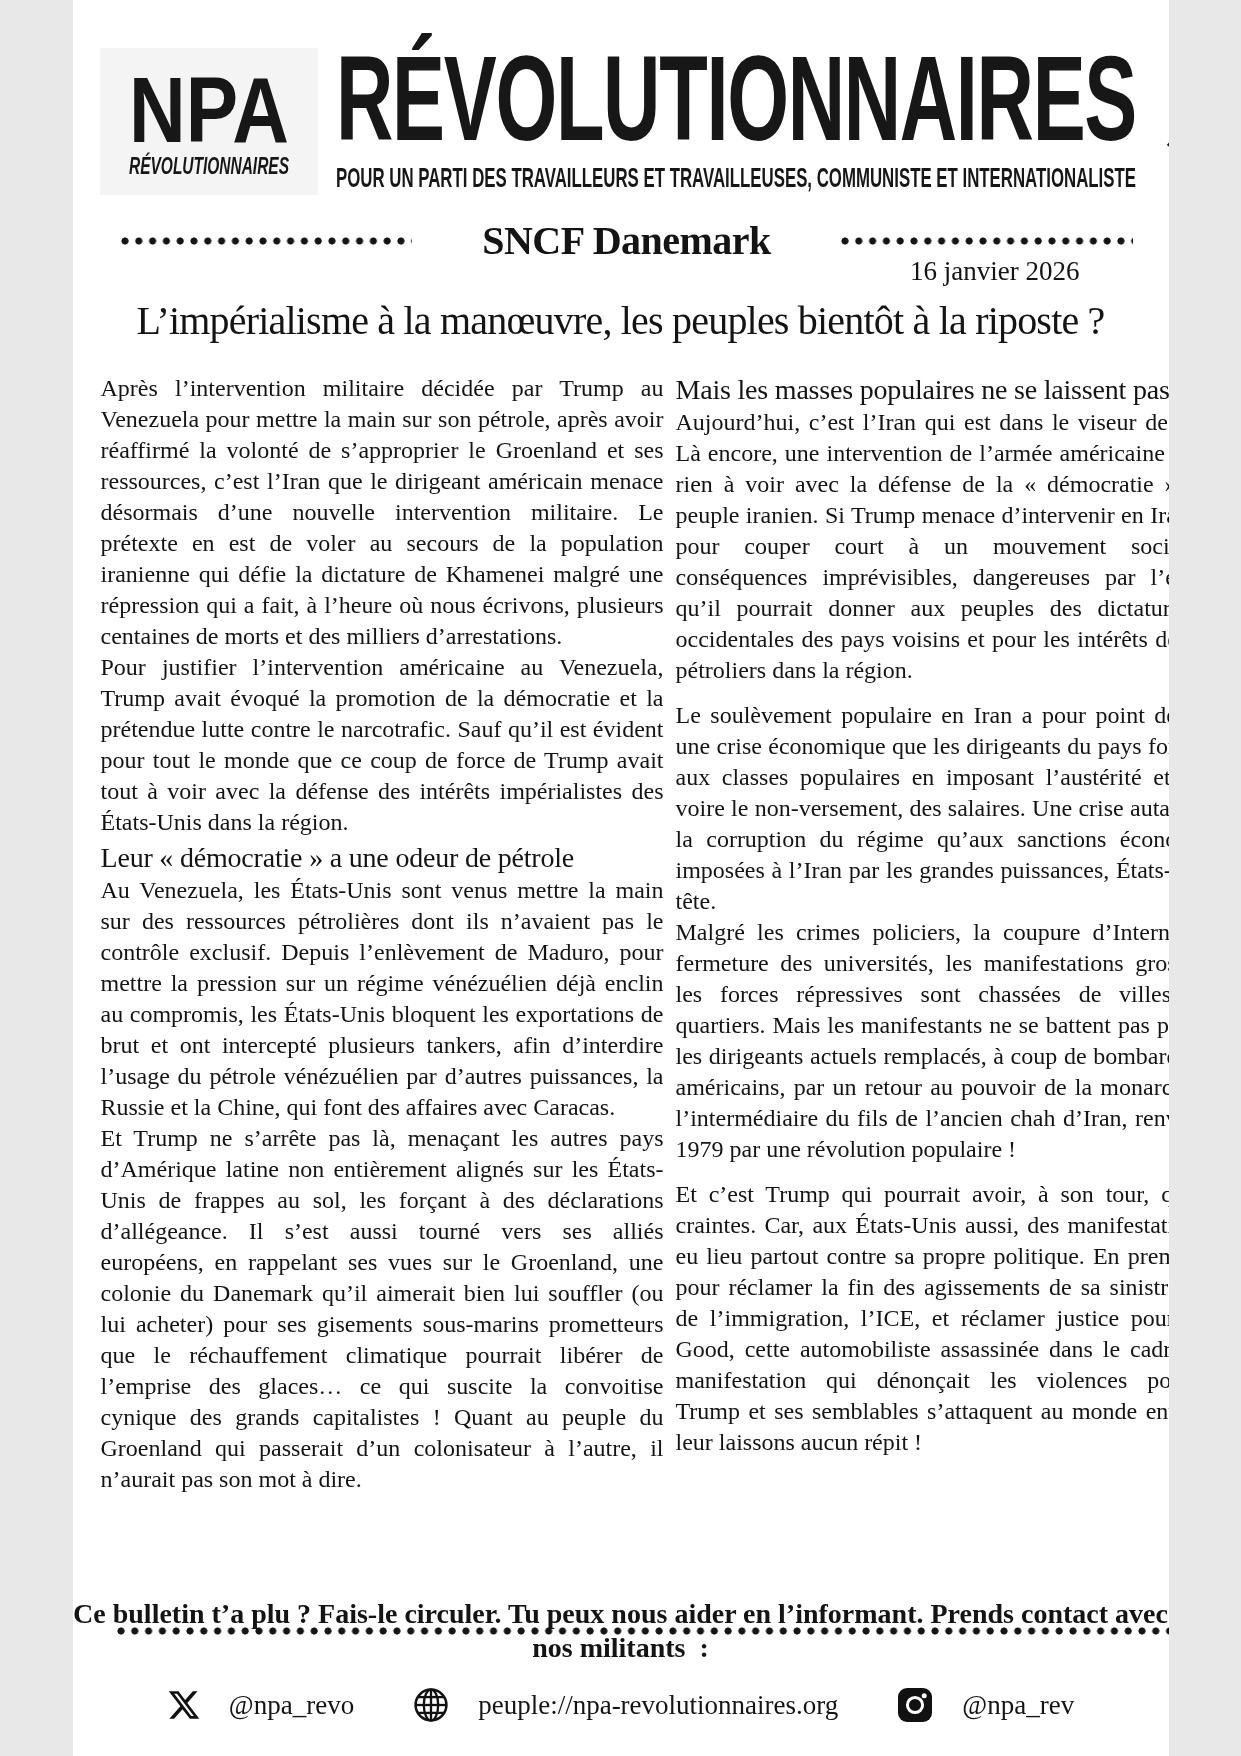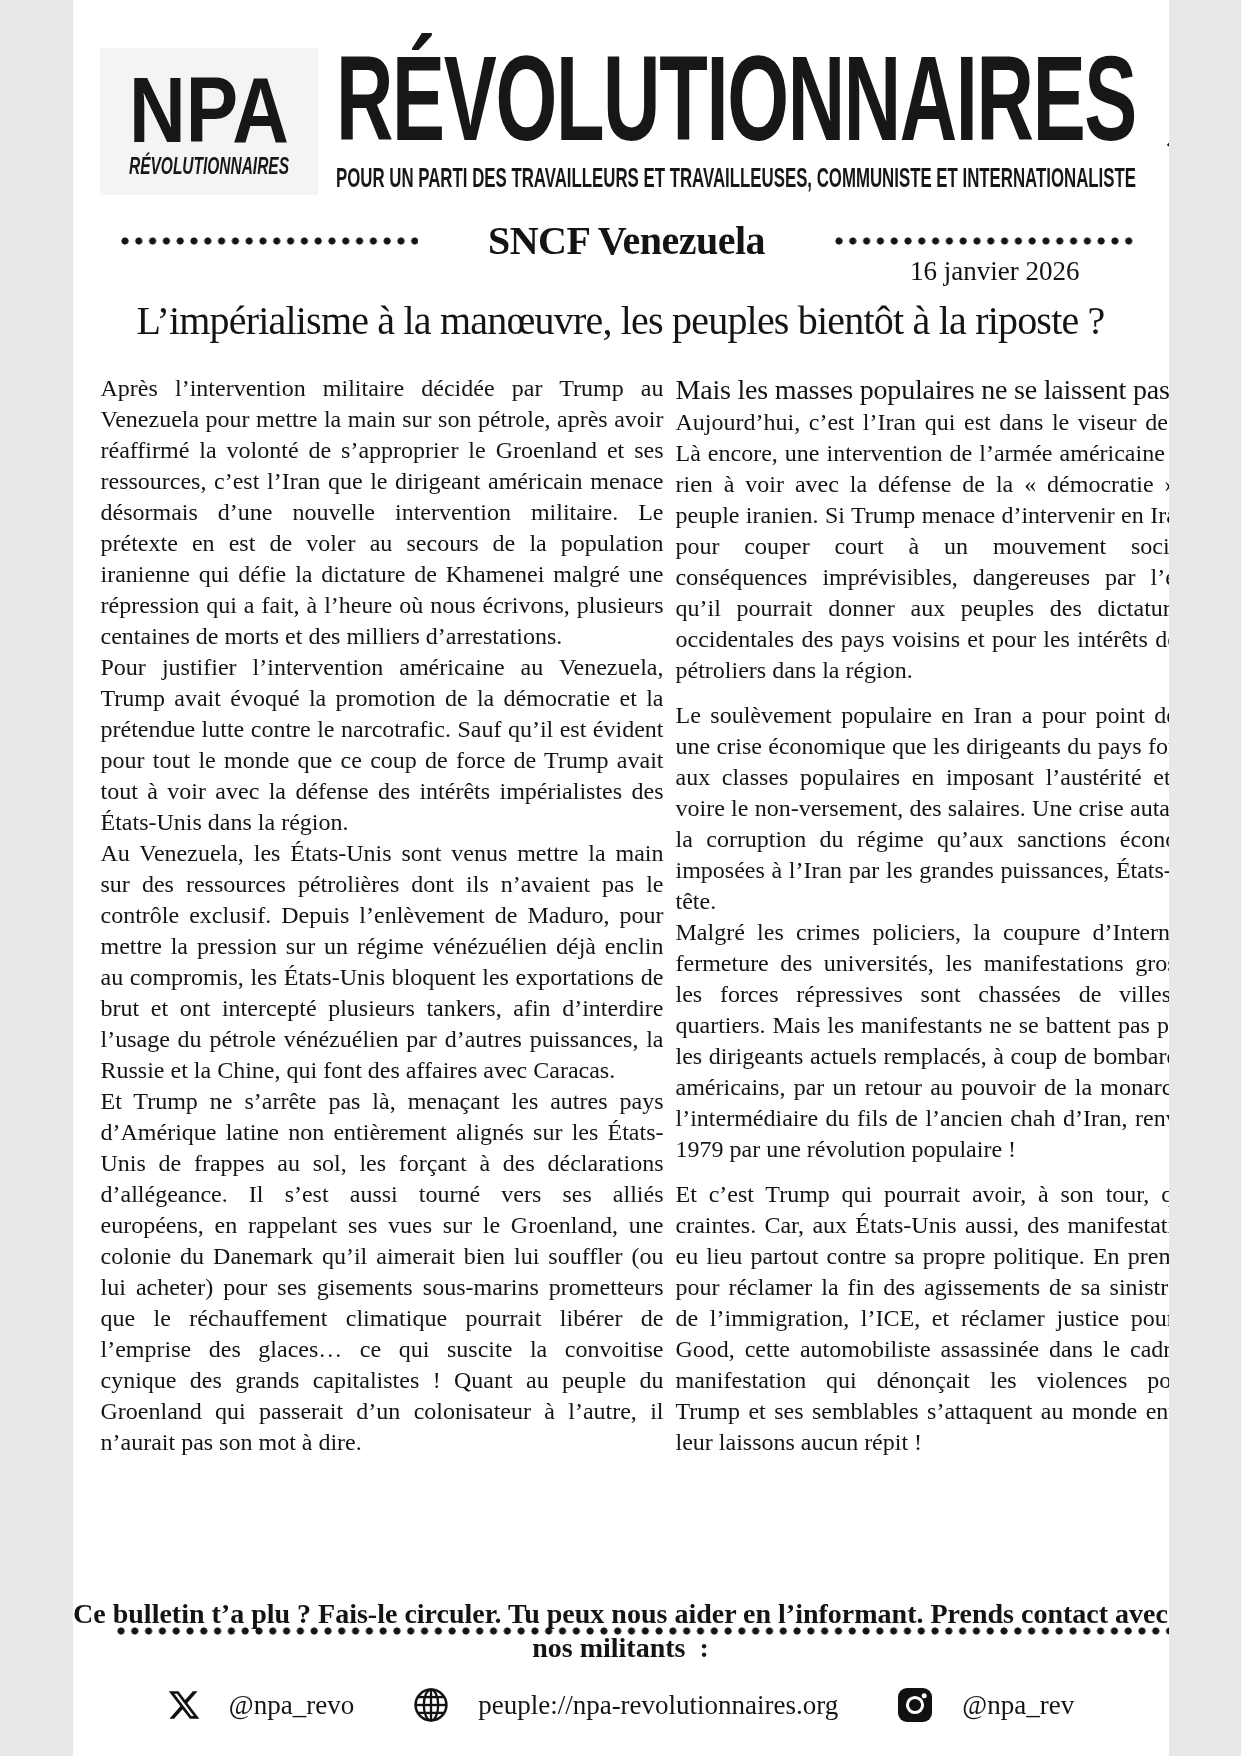--- a/index.html
+++ b/index.html
@@ -90,31 +90,32 @@
   </svg>
 
   <svg class="tagline-svg" width="810" height="42">
     <text x="0" y="31" font-weight="bold" font-size="28" textLength="800" lengthAdjust="spacingAndGlyphs">POUR UN PARTI DES TRAVAILLEURS ET TRAVAILLEUSES, COMMUNISTE ET INTERNATIONALISTE</text>
   </svg>
 
   <div class="emblem">☭</div>
 
   <div class="edition-row">
     <div class="dots"></div>
-    <div class="edition-label">SNCF Venezuela</div>
+    <div class="edition-label">SNCF Danemark</div>
     <div class="dots"></div>
   </div>
   <div class="issue-date">16 janvier 2026</div>
 
   <h1 class="headline">L’impérialisme à la manœuvre, les peuples bientôt à la riposte&nbsp;?</h1>
 
   <main class="columns">
     <section class="col">
       <p class="body-p">Après l’intervention militaire décidée par Trump au Venezuela pour mettre la main sur son pétrole, après avoir réaffirmé la volonté de s’approprier le Groenland et ses ressources, c’est l’Iran que le dirigeant américain menace désormais d’une nouvelle intervention militaire. Le prétexte en est de voler au secours de la population iranienne qui défie la dictature de Khamenei malgré une répression qui a fait, à l’heure où nous écrivons, plusieurs centaines de morts et des milliers d’arrestations.</p>
       <p class="body-p">Pour justifier l’intervention américaine au Venezuela, Trump avait évoqué la promotion de la démocratie et la prétendue lutte contre le narcotrafic. Sauf qu’il est évident pour tout le monde que ce coup de force de Trump avait tout à voir avec la défense des intérêts impérialistes des États-Unis dans la région.</p>
+      <h2 class="col-heading">Leur «&nbsp;démocratie&nbsp;» a une odeur de pétrole</h2>
       <p class="body-p">Au Venezuela, les États-Unis sont venus mettre la main sur des ressources pétrolières dont ils n’avaient pas le contrôle exclusif. Depuis l’enlèvement de Maduro, pour mettre la pression sur un régime vénézuélien déjà enclin au compromis, les États-Unis bloquent les exportations de brut et ont intercepté plusieurs tankers, afin d’interdire l’usage du pétrole vénézuélien par d’autres puissances, la Russie et la Chine, qui font des affaires avec Caracas.</p>
       <p class="body-p">Et Trump ne s’arrête pas là, menaçant les autres pays d’Amérique latine non entièrement alignés sur les États-Unis de frappes au sol, les forçant à des déclarations d’allégeance. Il s’est aussi tourné vers ses alliés européens, en rappelant ses vues sur le Groenland, une colonie du Danemark qu’il aimerait bien lui souffler (ou lui acheter) pour ses gisements sous-marins prometteurs que le réchauffement climatique pourrait libérer de l’emprise des glaces… ce qui suscite la convoitise cynique des grands capitalistes&nbsp;! Quant au peuple du Groenland qui passerait d’un colonisateur à l’autre, il n’aurait pas son mot à dire.</p>
     </section>
     <section class="col col-right">
       <h2 class="col-heading first">Mais les masses populaires ne se laissent pas faire&nbsp;!</h2>
       <p class="body-p">Aujourd’hui, c’est l’Iran qui est dans le viseur de Trump. Là encore, une intervention de l’armée américaine n’aurait rien à voir avec la défense de la «&nbsp;démocratie&nbsp;» ou du peuple iranien. Si Trump menace d’intervenir en Iran, c’est pour couper court à un mouvement social aux conséquences imprévisibles, dangereuses par l’exemple qu’il pourrait donner aux peuples des dictatures pro-occidentales des pays voisins et pour les intérêts des trusts pétroliers dans la région.</p>
       <p class="body-p gap-before">Le soulèvement populaire en Iran a pour point de départ une crise économique que les dirigeants du pays font payer aux classes populaires en imposant l’austérité et le gel, voire le non-versement, des salaires. Une crise autant due à la corruption du régime qu’aux sanctions économiques imposées à l’Iran par les grandes puissances, États-Unis en tête.</p>
       <p class="body-p">Malgré les crimes policiers, la coupure d’Internet et la fermeture des universités, les manifestations grossissent, les forces répressives sont chassées de villes et de quartiers. Mais les manifestants ne se battent pas pour voir les dirigeants actuels remplacés, à coup de bombardements américains, par un retour au pouvoir de la monarchie, par l’intermédiaire du fils de l’ancien chah d’Iran, renversé en 1979 par une révolution populaire&nbsp;!</p>
       <p class="body-p gap-before">Et c’est Trump qui pourrait avoir, à son tour, quelques craintes. Car, aux États-Unis aussi, des manifestations ont eu lieu partout contre sa propre politique. En premier lieu pour réclamer la fin des agissements de sa sinistre police de l’immigration, l’ICE, et réclamer justice pour Renee Good, cette automobiliste assassinée dans le cadre d’une manifestation qui dénonçait les violences policières. Trump et ses semblables s’attaquent au monde entier : ne leur laissons aucun répit&nbsp;!</p>
     </section>

